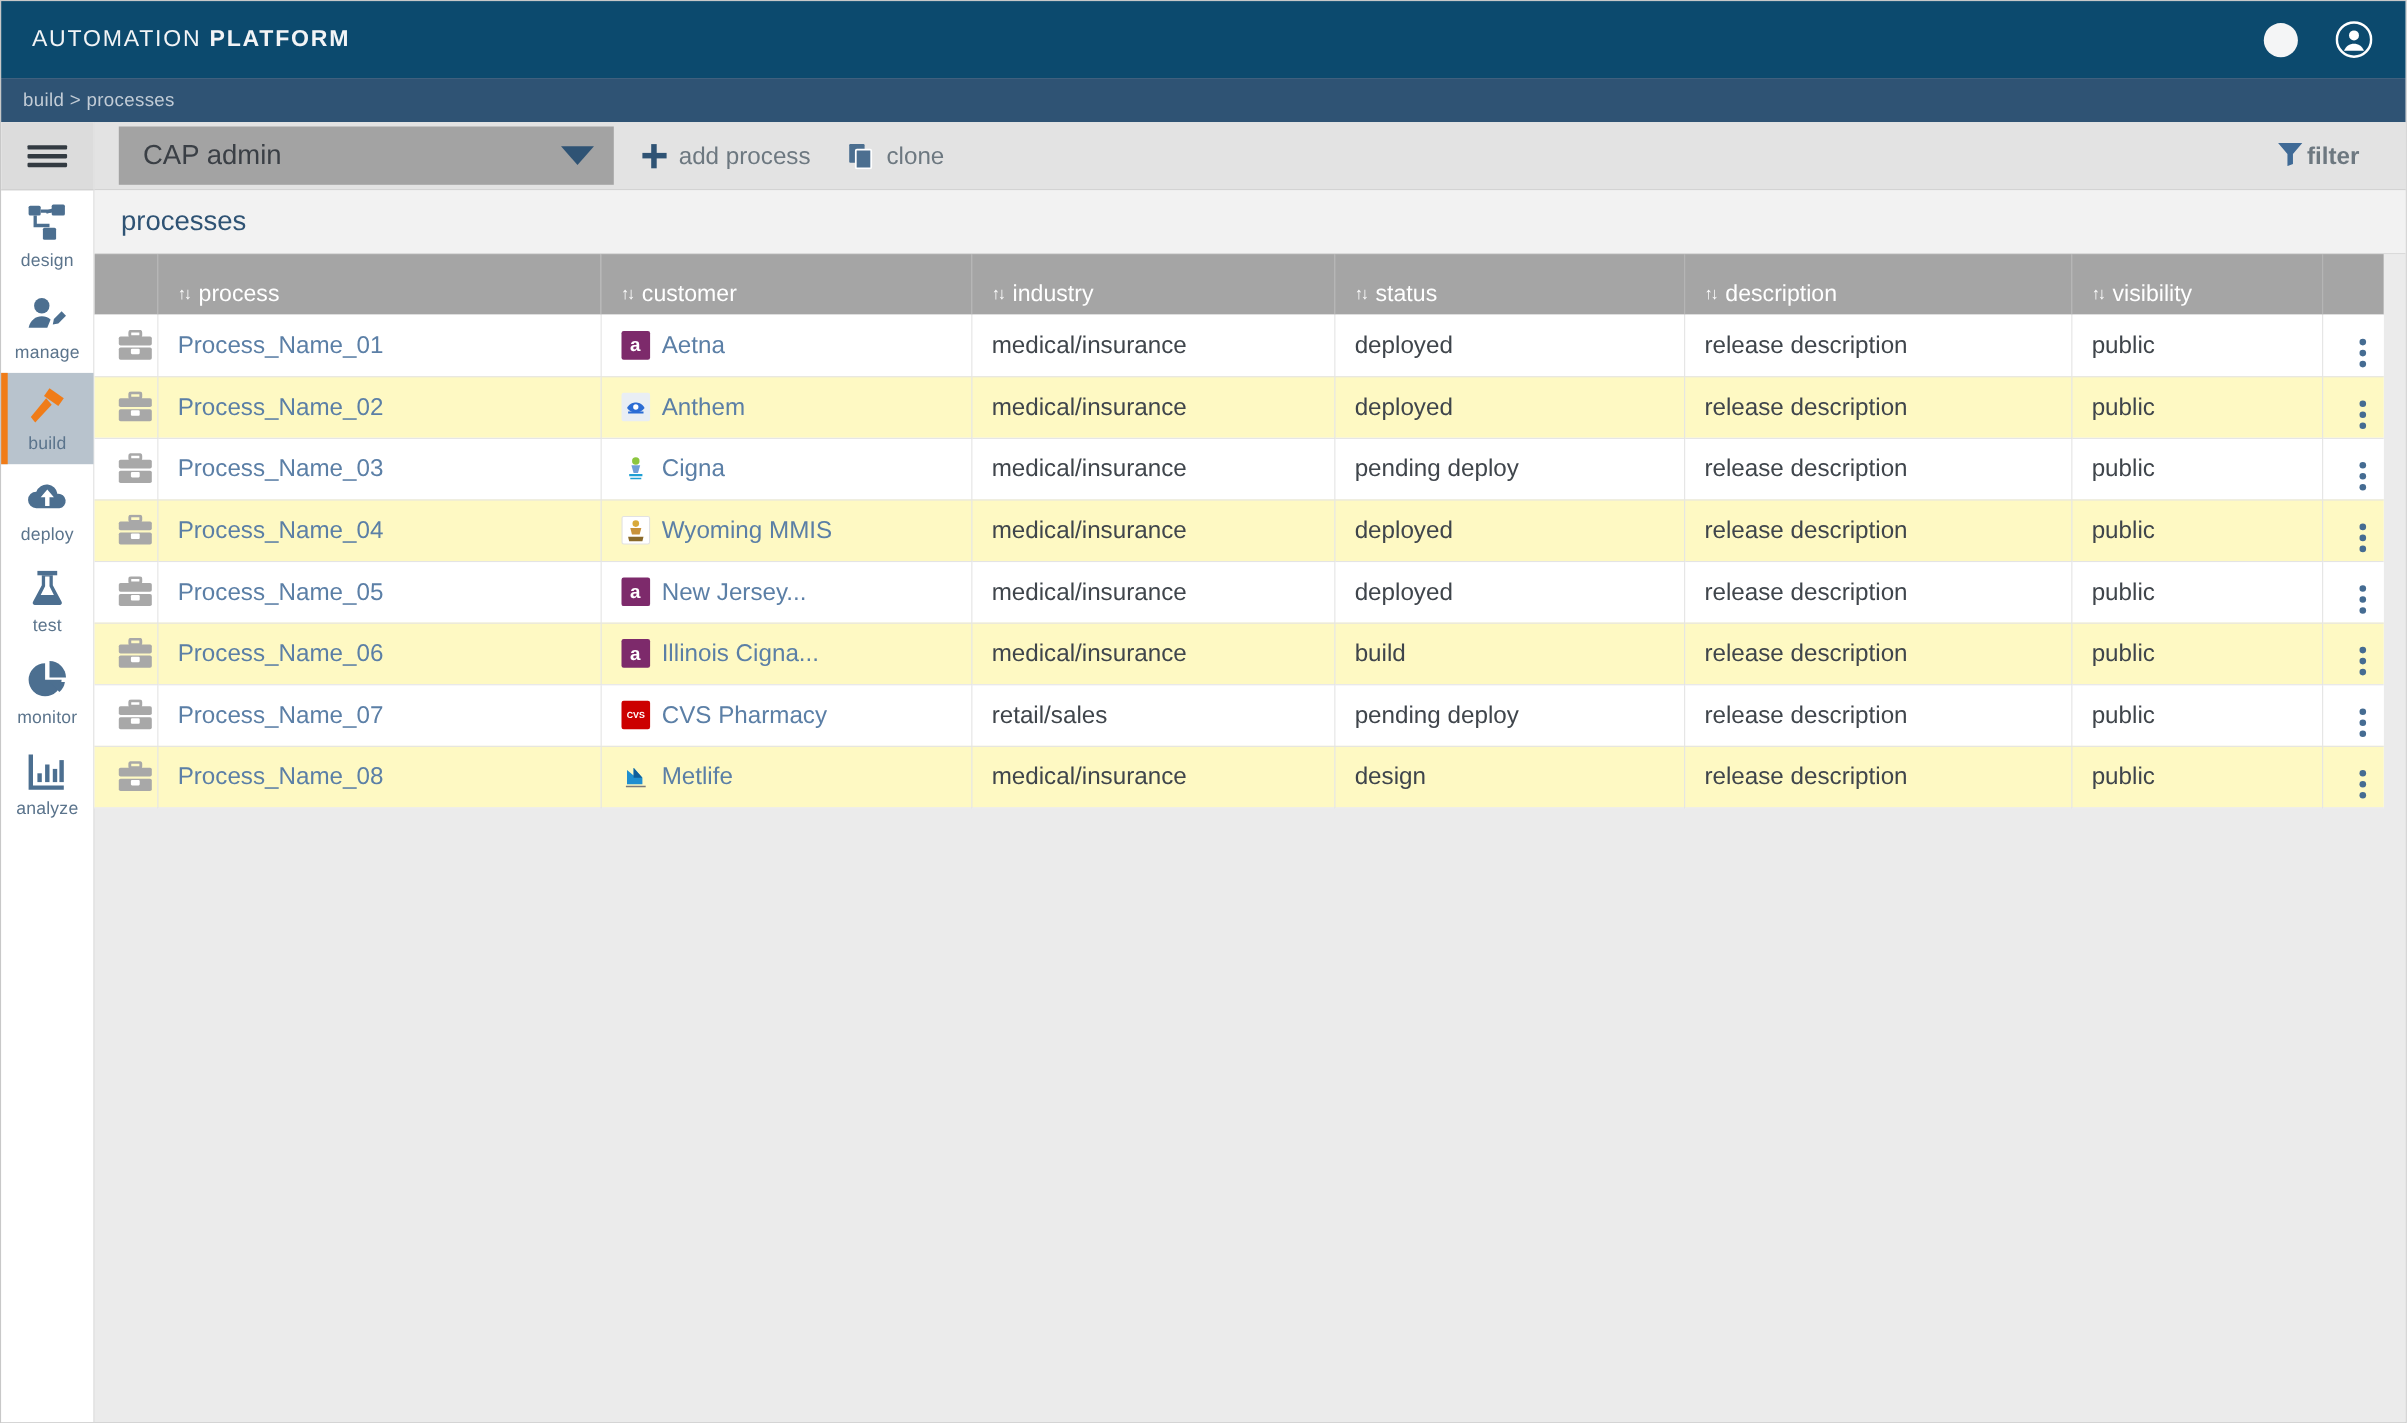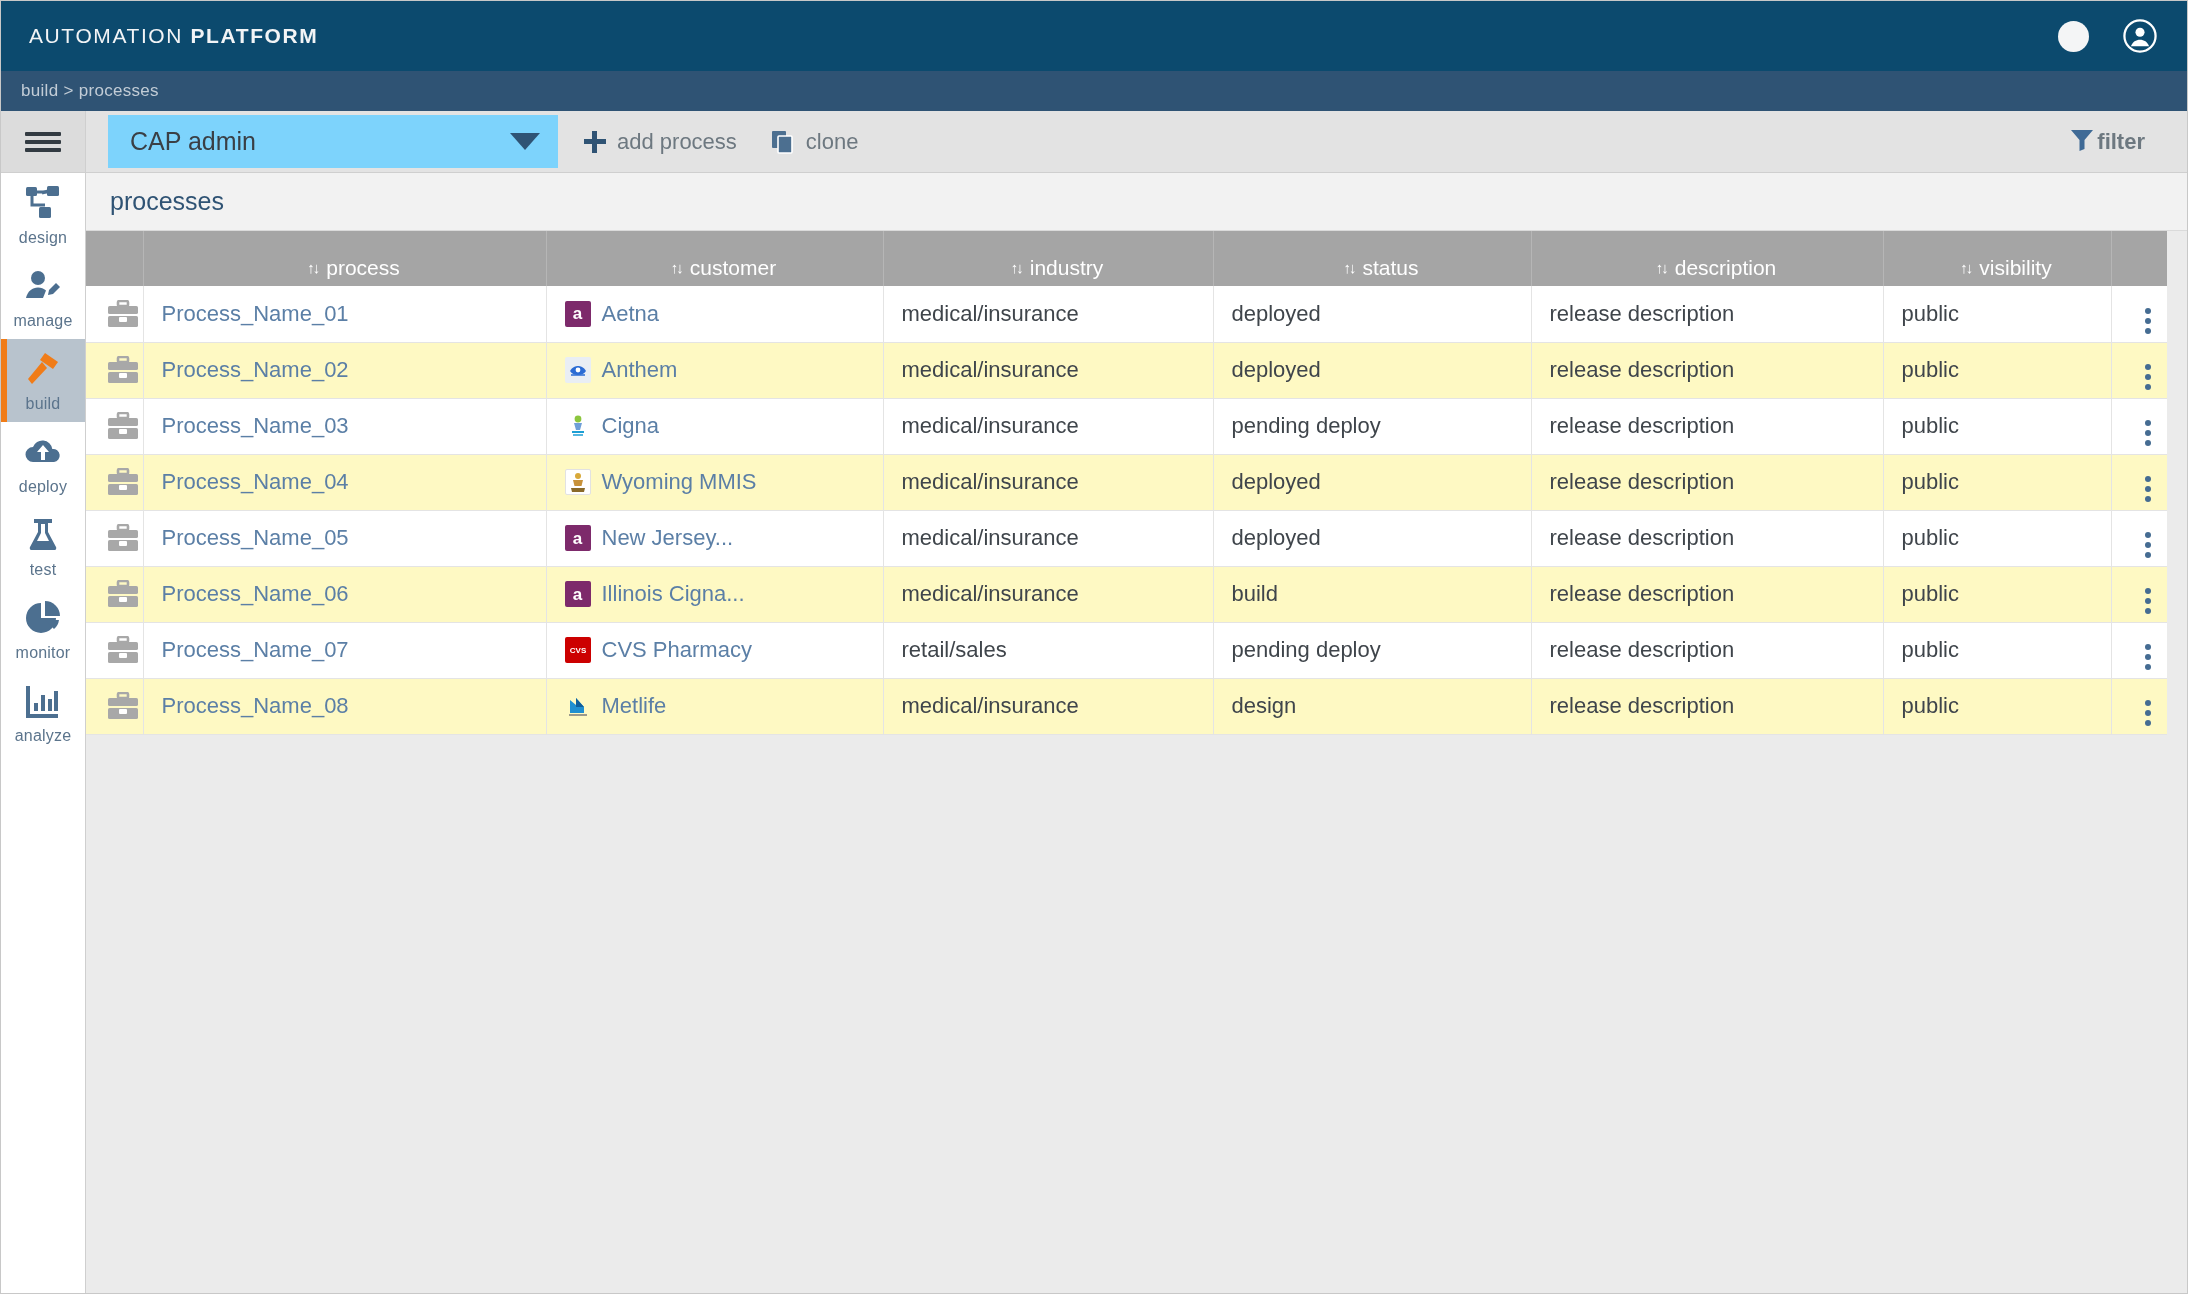--- a/index.html
+++ b/index.html
@@ -80,21 +80,21 @@
   
   .toolbar {
     position: absolute; top: 110px; left: 85px; right: 0; height: 62px;
     background: #e3e3e3;
     border-bottom: 1px solid #cfcfcf;
     display: flex; align-items: center;
   }
   .select-box {
     margin-left: 22px;
     width: 450px; height: 53px;
-    background: #7dd3fc;
+    background: #a3a3a3;
     display: flex; align-items: center; justify-content: space-between;
     padding: 0 18px 0 22px;
     cursor: pointer;
   }
   .select-value { font-size: 25px; color: #3a3f45; }
   .caret-down {
     width: 0; height: 0;
     border-left: 15px solid transparent;
     border-right: 15px solid transparent;
     border-top: 17px solid #2f5374;
@@ -136,21 +136,21 @@
 
   
   table.grid {
     width: 2081px; border-collapse: collapse; table-layout: fixed;
     background: #ffffff;
   }
   table.grid th {
     background: #a5a5a5;
     color: #ffffff;
     font-size: 21px; font-weight: normal;
-    text-align: center;
+    text-align: left;
     height: 55px;
     padding: 18px 0 0 18px;
     border-right: 1px solid #b6b6b6;
     vertical-align: middle;
   }
   table.grid th:last-child { border-right: none; }
   .sort-glyph {
     display: inline-block;
     margin-right: 8px;
     font-size: 15px;

